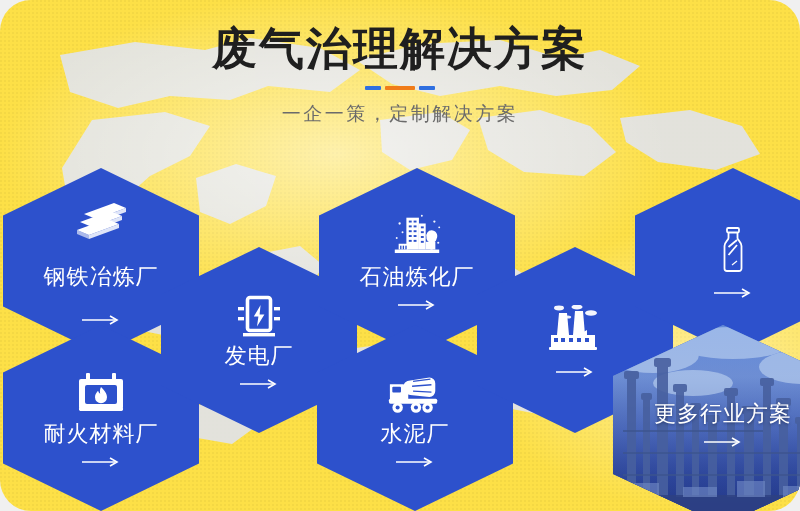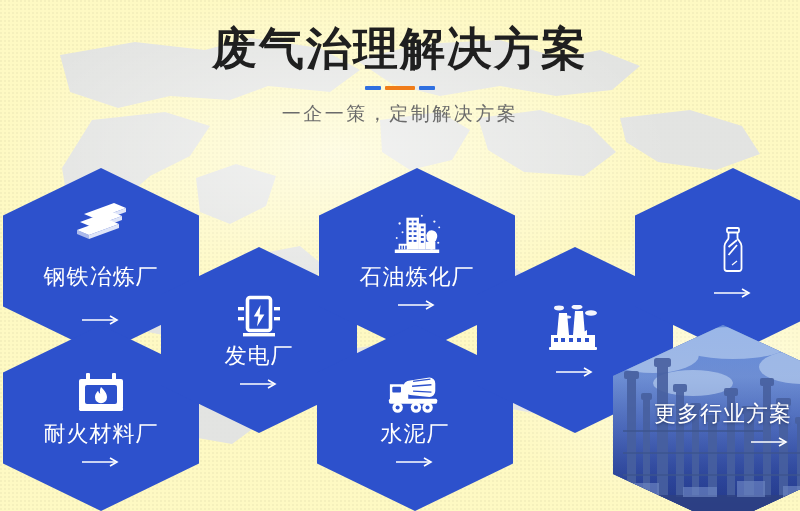--- a/index.html
+++ b/index.html
@@ -4,22 +4,23 @@
 <style>
   html,body{margin:0;padding:0;}
   body{
     width:800px;height:511px;overflow:hidden;
     font-family:"Liberation Sans","DejaVu Sans",sans-serif;
     background:#f0f0f0;
     position:relative;
   }
   #stage{
     position:absolute;left:0;top:0;width:800px;height:511px;
-    background:#fef9c3;
+    background:#fde047;
     overflow:hidden;
+    border-radius:31px;
   }
   
   .bg-dots{
     position:absolute;inset:0;
     background-image:
       radial-gradient(circle at 1px 1px, rgba(0,0,0,0.045) 1px, transparent 1.2px);
     background-size:4px 4px;
     opacity:.85;
     pointer-events:none;
   }
@@ -101,21 +102,21 @@
 
   
   .hex.photo{background:#3552a8;}
   .hex.photo .photo-bg{
     position:absolute;inset:0;
     background:
       linear-gradient(180deg, rgba(44,78,190,.34) 0%, rgba(36,62,160,.50) 55%, rgba(28,48,130,.72) 100%),
       linear-gradient(180deg,#7ea8e8 0%,#9fc2ef 26%,#6f8fd0 52%,#3f5aa8 78%,#2b3f86 100%);
   }
   .hex.photo .towers{position:absolute;inset:0;}
-  .hex.photo .inner{position:relative;z-index:3;display:flex;flex-direction:column;align-items:flex-end;}
+  .hex.photo .inner{position:relative;z-index:3;display:flex;flex-direction:column;align-items:center;}
   .hex.photo .lbl{font-size:22px;white-space:nowrap;text-shadow:0 1px 3px rgba(12,24,70,.55);}
 </style>
 </head>
 <body>
 
 <div id="stage">
 
   <div class="bg-dots"></div>
   <svg class="bg-map" width="800" height="511" viewBox="0 0 800 511" aria-hidden="true">
     <g fill="#e2e3e4" opacity="0.95">

